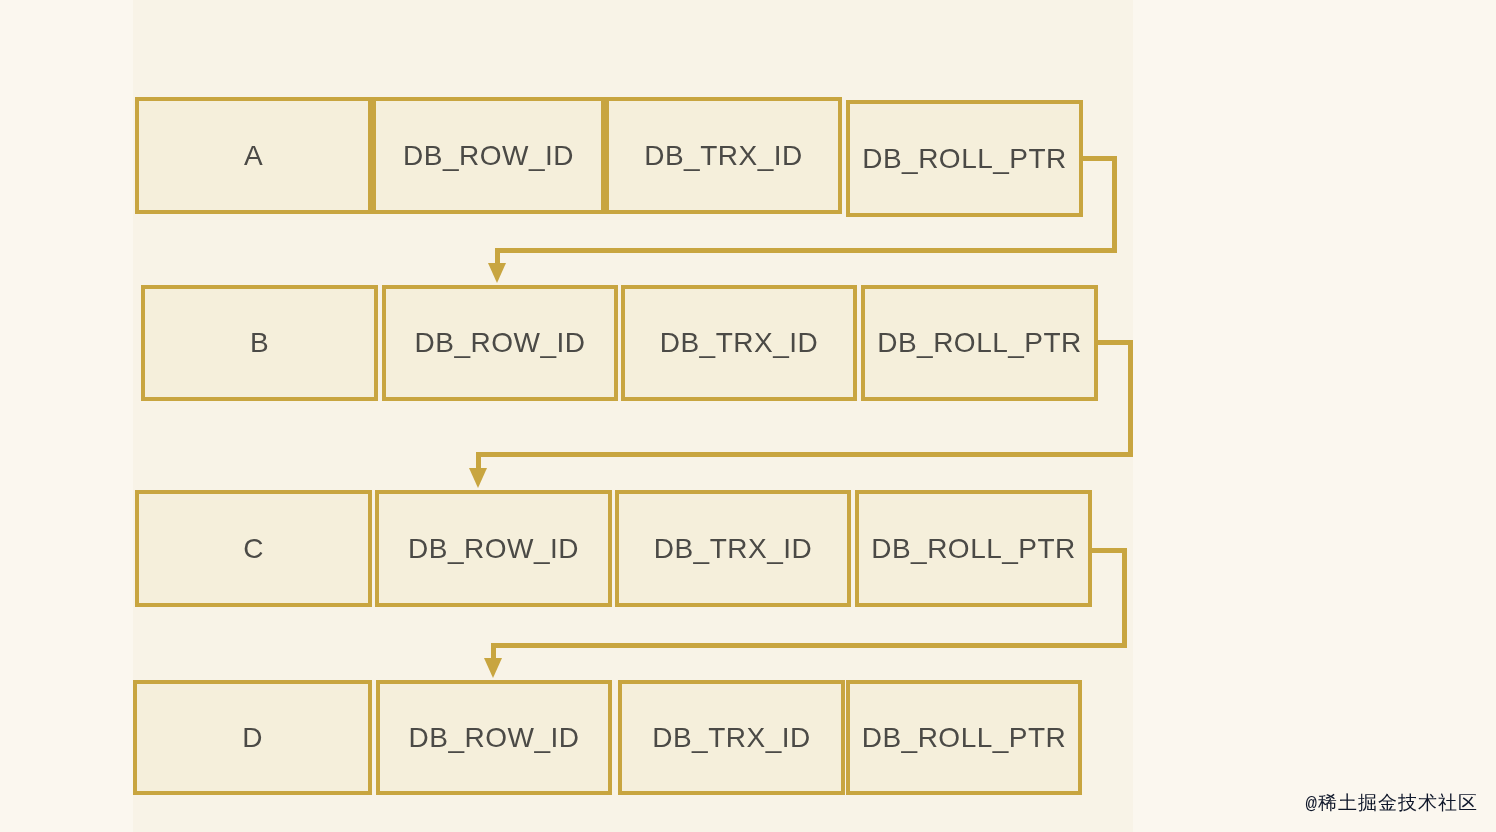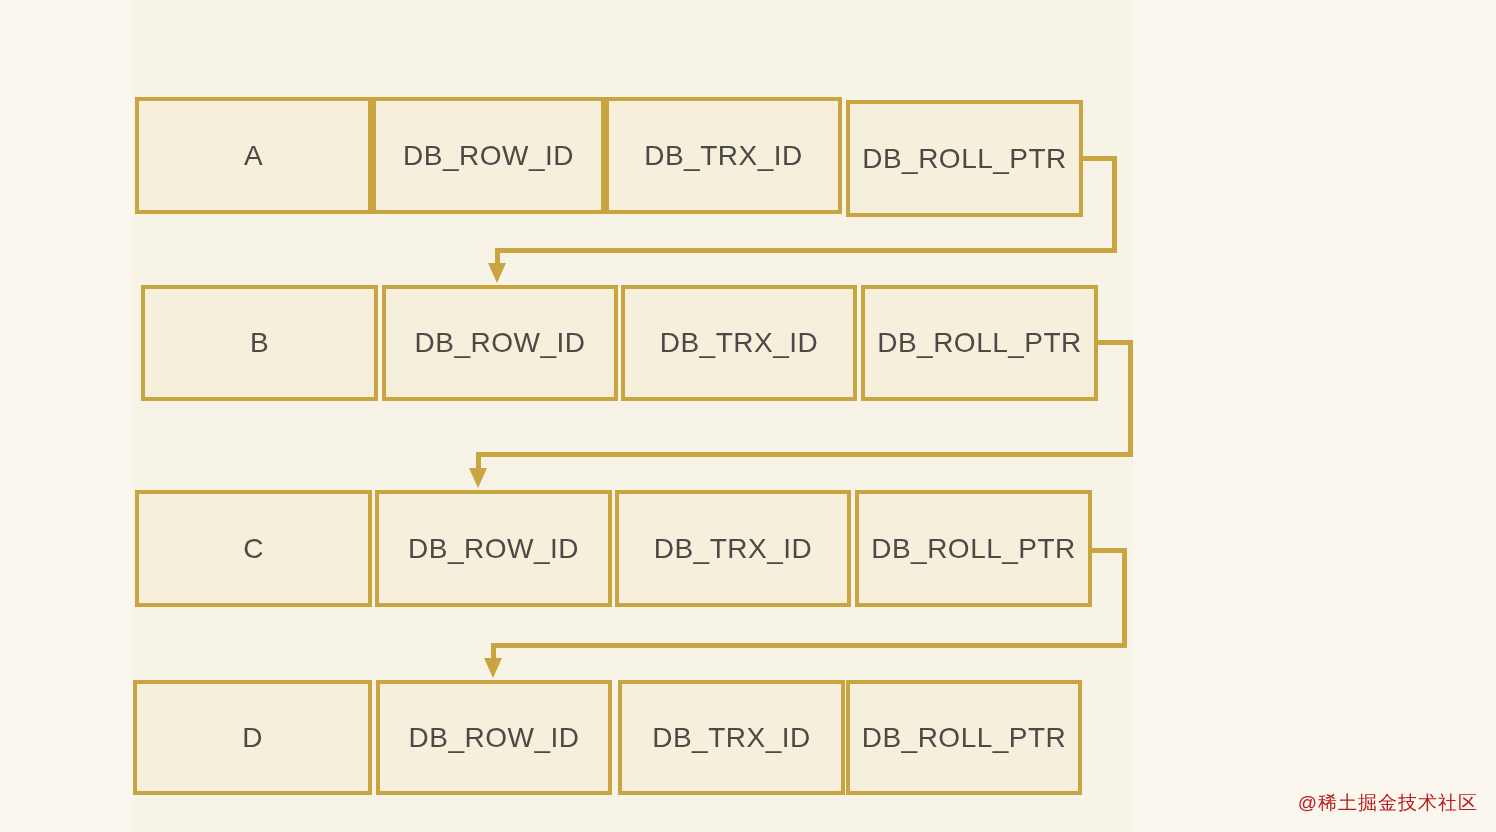--- a/index.html
+++ b/index.html
@@ -82,22 +82,23 @@
   .cn3-h1 { left: 1092px; top: 548px; width: 35px;  height: 5px; }
   .cn3-v1 { left: 1122px; top: 548px; width: 5px;   height: 100px; }
   .cn3-h2 { left: 491px;  top: 643px; width: 636px; height: 5px; }
   .cn3-v2 { left: 491px;  top: 643px; width: 5px;   height: 16px; }
   .cn3-ar { left: 484px;  top: 658px; }
 
   .watermark {
     position: absolute;
     right: 18px; bottom: 16px;
     font-size: 19px;
-    color: #b91c1c;
+    color: #0f172a;
     letter-spacing: 1px;
+    font-family: Liberation Mono, monospace;
   }
 </style>
 </head>
 <body>
 
 <div id="stage">
   <div class="inner-band"></div>
 
   <div class="box a1">A</div>
   <div class="box a2">DB_ROW_ID</div>

